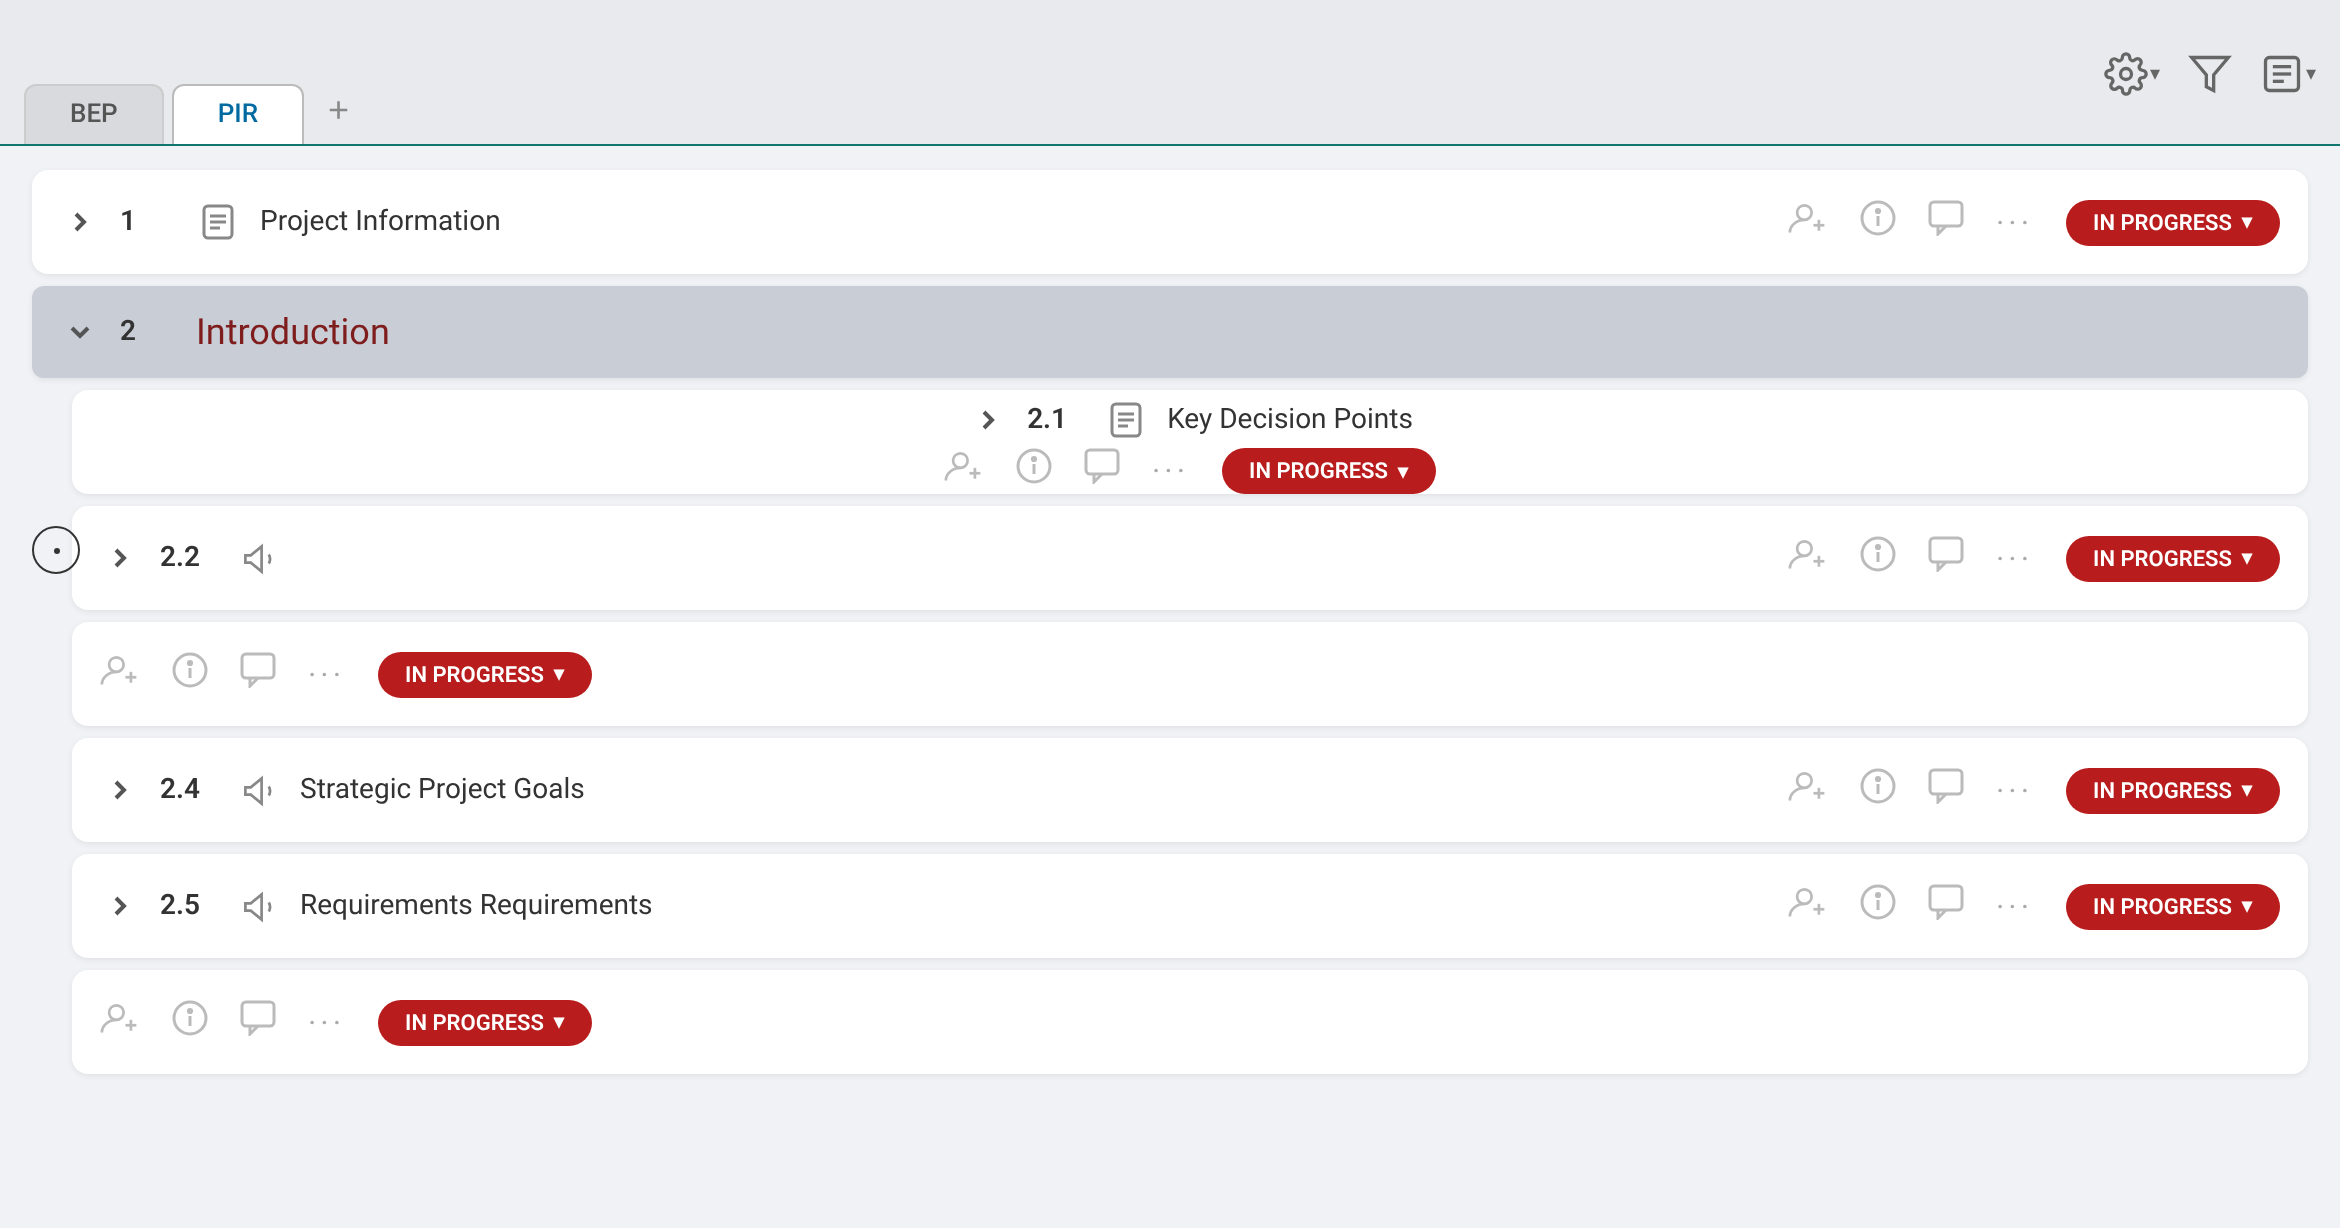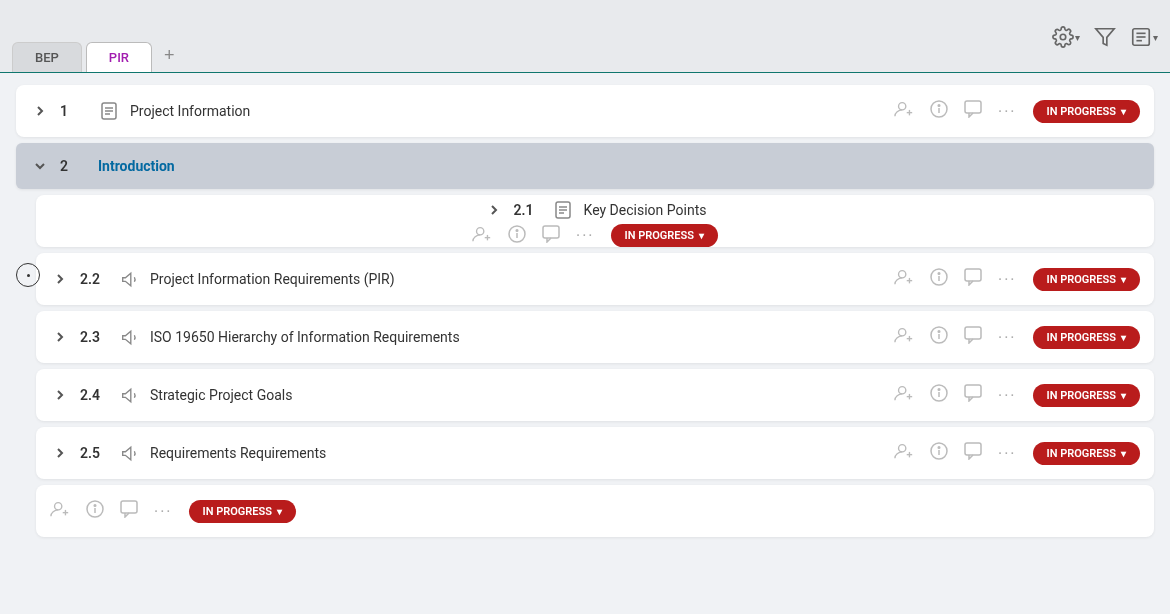--- a/index.html
+++ b/index.html
@@ -34,21 +34,21 @@
       font-weight: 500;
       border: 1px solid #ccc;
       border-bottom: none;
     }
     .tab.inactive {
       background: #d8dadd;
       color: #555;
     }
     .tab.active {
       background: #fff;
-      color: #a21caf;
+      color: #0369a1;
       border-color: #bbb;
       margin-top: 34px;
     }
     .tab-add {
       background: none;
       border: none;
       font-size: 18px;
       color: #888;
       cursor: pointer;
       padding: 4px 8px;
@@ -189,23 +189,23 @@
       justify-content: center;
     }
     .cursor-dot {
       width: 3px;
       height: 3px;
       background: #333;
       border-radius: 50%;
     }
 
     .section-label {
-      font-size: 14px;
-      font-weight: 700;
-      color: #0369a1;
+      font-size: 18px;
+      font-weight: 400;
+      color: #7f1d1d;
     }
   </style>
 </head>
 <body>
 
 <div class="tab-bar">
   <div class="tabs-left">
     <div class="tab inactive">
       <span>BEP</span>
     </div>
@@ -359,21 +359,20 @@
             <polyline points="4,2 8,6 4,10"></polyline>
           </svg>
       </button>
       <span class="row-num">2.2</span>
       <span class="row-icon svg-icon">
         <svg width="18" height="17" viewBox="0 0 20 18" fill="none" stroke="#888" stroke-width="1.5">
           <path d="M3 7v4h3l6 5V2L6 7H3z"></path>
           <path d="M16 6.5a5 5 0 010 5"></path>
         </svg>
       </span>
-      <span class="row-title">Project Information Requirements (PIR)</span>
     </div>
     <div class="row-actions">
       <span class="action-icon">
         <svg width="20" height="18" viewBox="0 0 22 18" fill="none" stroke="#bbb" stroke-width="1.5">
           <circle cx="9" cy="6" r="4"></circle>
           <path d="M1 17c0-4 4-7 8-7"></path>
           <line x1="17" y1="10" x2="17" y2="16"></line>
           <line x1="14" y1="13" x2="20" y2="13"></line>
         </svg>
       </span>
@@ -392,35 +391,20 @@
       </span>
       <span class="more-btn">···</span>
       <div class="status-badge">
         <span>IN PROGRESS</span>
         <span class="caret">▾</span>
       </div>
     </div>
   </div>
 
   <div class="row" style="margin-left:20px;width:calc(100% - 20px);">
-    <div class="row-left">
-      <button class="chevron-btn">
-        <svg width="12" height="12" viewBox="0 0 12 12" fill="none" stroke="#555" stroke-width="2">
-            <polyline points="4,2 8,6 4,10"></polyline>
-          </svg>
-      </button>
-      <span class="row-num">2.3</span>
-      <span class="row-icon svg-icon">
-        <svg width="18" height="17" viewBox="0 0 20 18" fill="none" stroke="#888" stroke-width="1.5">
-          <path d="M3 7v4h3l6 5V2L6 7H3z"></path>
-          <path d="M16 6.5a5 5 0 010 5"></path>
-        </svg>
-      </span>
-      <span class="row-title">ISO 19650 Hierarchy of Information Requirements</span>
-    </div>
     <div class="row-actions">
       <span class="action-icon">
         <svg width="20" height="18" viewBox="0 0 22 18" fill="none" stroke="#bbb" stroke-width="1.5">
           <circle cx="9" cy="6" r="4"></circle>
           <path d="M1 17c0-4 4-7 8-7"></path>
           <line x1="17" y1="10" x2="17" y2="16"></line>
           <line x1="14" y1="13" x2="20" y2="13"></line>
         </svg>
       </span>
       <span class="action-icon info">

